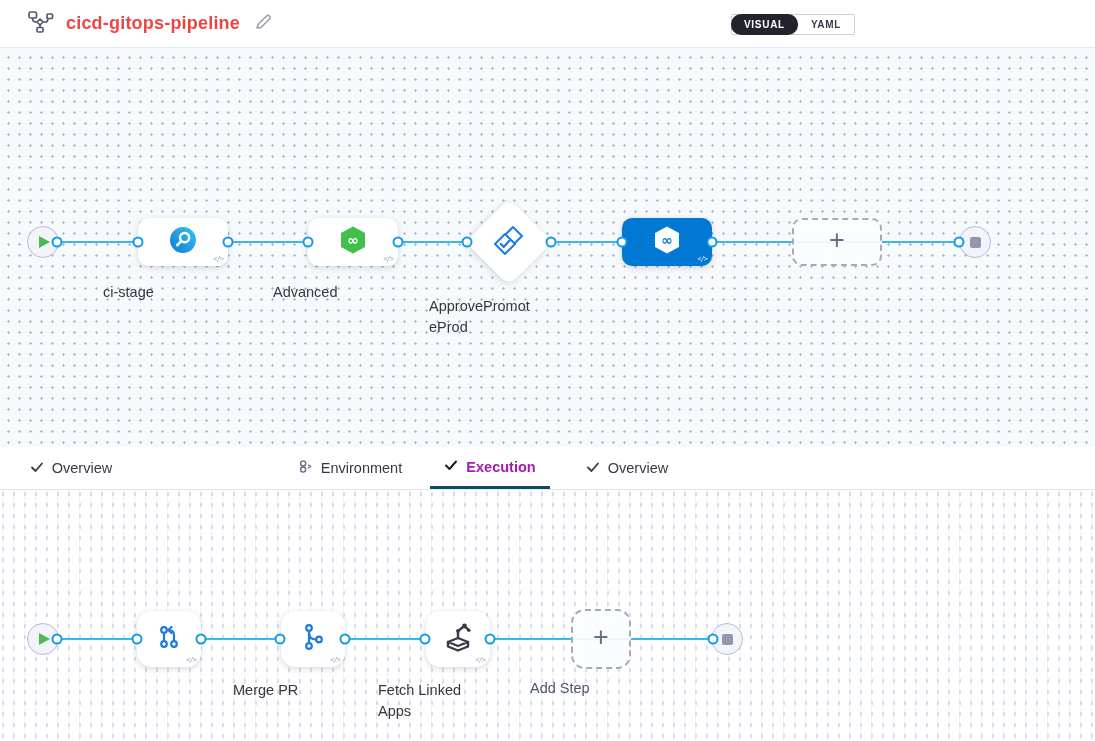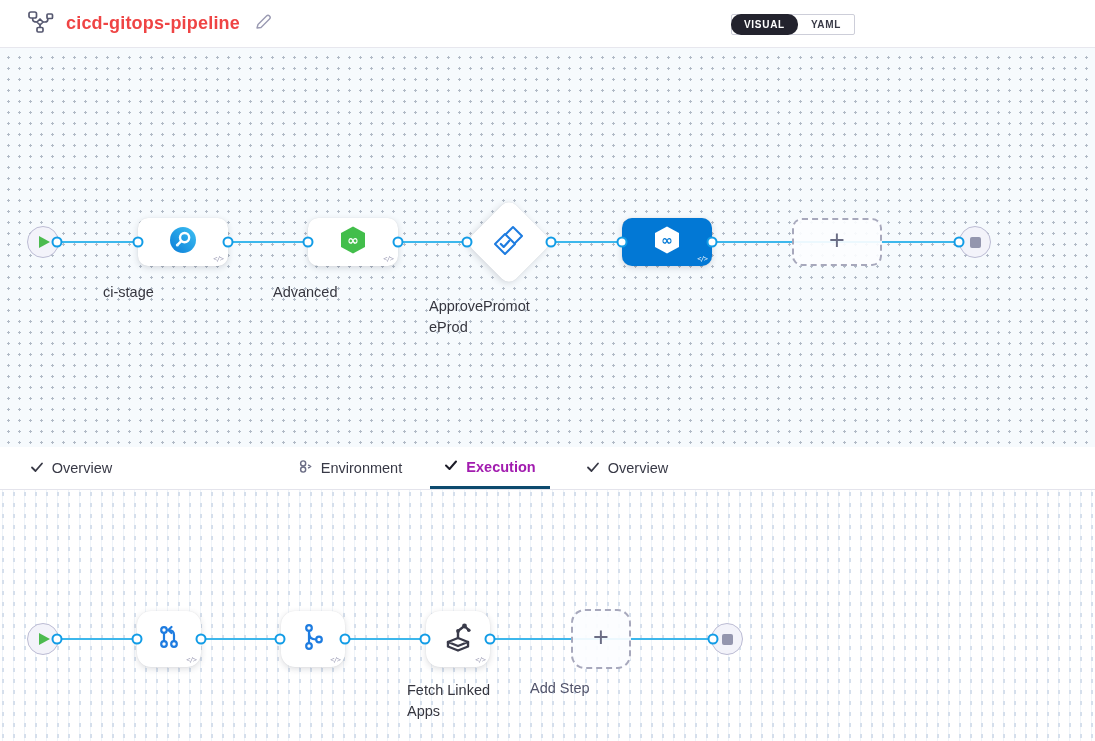--- a/index.html
+++ b/index.html
@@ -275,18 +275,19 @@
 
     <div class="ring" style="left:57px;top:149px;"></div>
     <div class="ring" style="left:137px;top:149px;"></div>
     <div class="ring" style="left:201px;top:149px;"></div>
     <div class="ring" style="left:280px;top:149px;"></div>
     <div class="ring" style="left:345px;top:149px;"></div>
     <div class="ring" style="left:425px;top:149px;"></div>
     <div class="ring" style="left:490px;top:149px;"></div>
     <div class="ring" style="left:713px;top:149px;"></div>
 
-    <div class="node-label" style="left:378px;top:190px;padding-left:29px;">Fetch Linked
+    <div class="node-label" style="left:233px;top:190px;">Merge PR</div>
+    <div class="node-label" style="left:378px;top:190px;">Fetch Linked
 Apps</div>
     <div class="node-label muted" style="left:521px;top:188px;padding-left:9px;">Add Step</div>
   </div>
 
 </div>
 
 </body></html>

